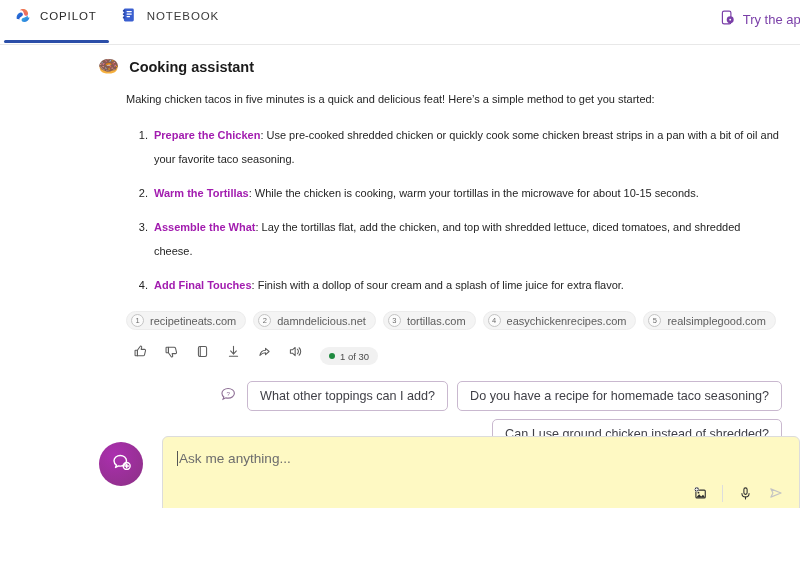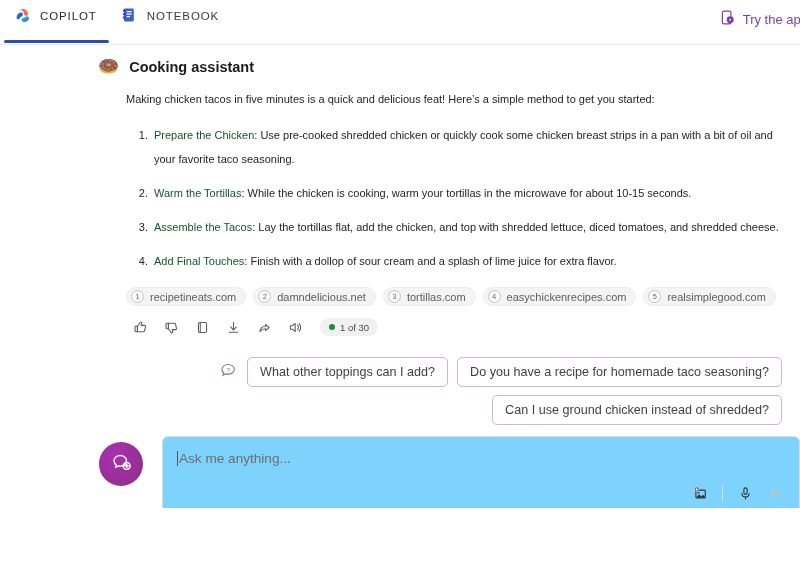--- a/index.html
+++ b/index.html
@@ -87,21 +87,21 @@
     font-size: 11px;
     line-height: 24px;
   }
   .msg-body p { margin: 12px 0 0 0; }
   .msg-body ol {
     margin: 12px 0 0 0;
     padding-left: 25px;
   }
   .msg-body ol li { margin: 0 0 10px 0; padding-left: 3px; }
   .msg-body ol li:last-child { margin-bottom: 0; }
-  .msg-body b { font-weight: normal; color: #14532d; margin-top: 44px; }
+  .msg-body b { font-weight: bold; color: #a21caf; margin-top: 44px; }
 
   
   .citations {
     display: flex;
     gap: 7px;
     padding: 14px 0 0 126px;
     flex-wrap: wrap;
   }
   .cite {
     display: inline-flex;
@@ -123,21 +123,21 @@
     display: flex;
     align-items: center;
     justify-content: center;
     background: #fbfbfb;
   }
   .cite-label { font-size: 11px; color: #5d5d5d; }
 
   
   .actions {
     display: flex;
-    align-items: center;
+    align-items: flex-end;
     gap: 3px;
     padding: 7px 0 0 126px;
   }
   .act {
     width: 28px; height: 28px;
     display: flex;
     align-items: center;
     justify-content: center;
     border-radius: 4px;
     cursor: pointer;
@@ -204,21 +204,21 @@
     margin-top: 6px;
   }
   .input-shell {
     flex: 1;
     margin-left: 19px;
     margin-right: 0;
     height: 80px;
     border: 1px solid #dcdcdc;
     border-top-left-radius: 6px;
     border-top-right-radius: 6px;
-    background: #7dd3fc;
+    background: #fef9c3;
     position: relative;
     padding: 14px 16px 0 14px;
   }
   .placeholder-row { display: flex; align-items: center; }
   .caret {
     width: 1px;
     height: 15px;
     background: #555;
     margin-right: 1px;
   }
@@ -311,21 +311,21 @@
   <div class="assistant-head">
     <span class="assistant-avatar">🍩</span>
     <span class="assistant-name">Cooking assistant</span>
   </div>
 
   <div class="msg-body">
     <p>Making chicken tacos in five minutes is a quick and delicious feat! Here’s a simple method to get you started:</p>
     <ol>
       <li><b>Prepare the Chicken</b><span>: Use pre-cooked shredded chicken or quickly cook some chicken breast strips in a pan with a bit of oil and your favorite taco seasoning.</span></li>
       <li><b>Warm the Tortillas</b><span>: While the chicken is cooking, warm your tortillas in the microwave for about 10-15 seconds.</span></li>
-      <li><b>Assemble the Tacos</b><span>: Lay the tortillas flat, add the chicken, and top with shredded lettuce, diced tomatoes, and shredded cheese.</span></li>
+      <li><b>Assemble the What</b><span>: Lay the tortillas flat, add the chicken, and top with shredded lettuce, diced tomatoes, and shredded cheese.</span></li>
       <li><b>Add Final Touches</b><span>: Finish with a dollop of sour cream and a splash of lime juice for extra flavor.</span></li>
     </ol>
   </div>
 
   <div class="citations">
     <div class="cite">
       <span class="cite-num">1</span>
       <span class="cite-label">recipetineats.com</span>
     </div>
     <div class="cite">

